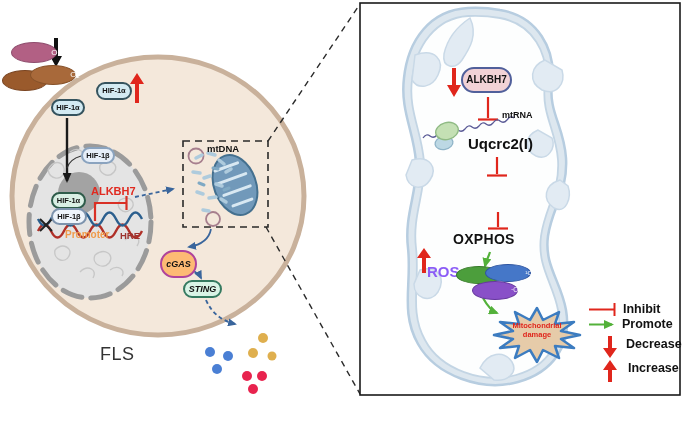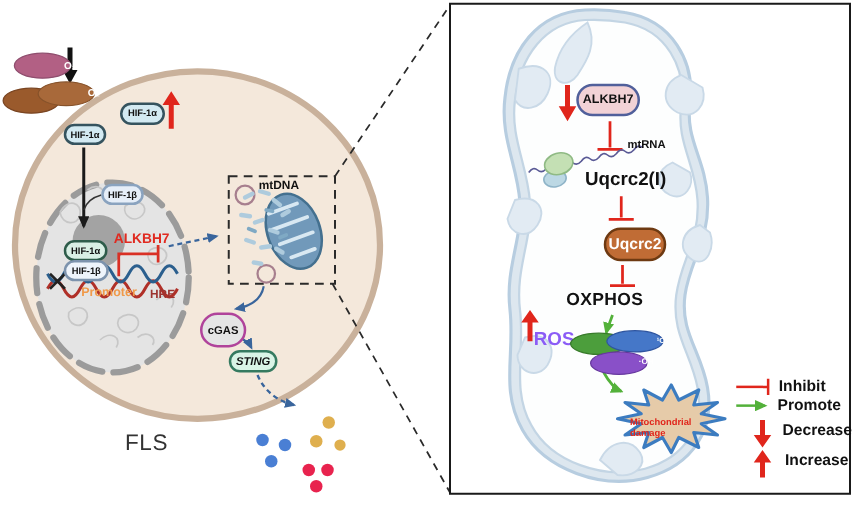--- a/index.html
+++ b/index.html
@@ -4,22 +4,22 @@
 <style>
   html,body{margin:0;padding:0;background:#fff;}
   #stage{position:relative;width:685px;height:421px;background:#fff;overflow:hidden;
          font-family:"Liberation Sans",sans-serif;}
   #stage svg{position:absolute;left:0;top:0;}
   .lbl{position:absolute;color:#111;white-space:nowrap;}
   .pill{position:absolute;display:flex;align-items:center;justify-content:center;
         border-radius:999px;font-weight:bold;color:#111;background:#d3eaf2;
         border:2px solid #35535e;box-sizing:border-box;line-height:1;}
   .bubble{position:absolute;display:flex;align-items:center;justify-content:center;
-          border-radius:50%;font-weight:bold;color:#fff;box-sizing:border-box;line-height:1;padding-left:44px;}
-  .wrap{white-space:normal;margin-top:12px;}
+          border-radius:50%;font-weight:normal;color:#fff;box-sizing:border-box;line-height:1;padding-left:44px;}
+  .wrap{white-space:normal;text-align:center;}
 </style>
 </head>
 <body>
 
 <div id="stage">
 
 <svg width="685" height="421" viewBox="0 0 685 421">
   <defs>
     <marker id="mk" markerUnits="userSpaceOnUse" markerWidth="10" markerHeight="9" refX="8" refY="4.5" orient="auto">
           <path d="M0,0 L10,4.5 L0,9 Z" fill="#1a1a1a"></path>
@@ -192,29 +192,28 @@
 <div class="pill" style="left:81px;top:147px;width:34px;height:17px;font-size:7.5px;background:#e6eef8;border-color:#8aa3bf;">HIF-1β</div>
 <div class="pill" style="left:51px;top:192px;width:35px;height:17px;font-size:7.5px;background:#d9efe4;border-color:#2e5c4a;">HIF-1α</div>
 <div class="pill" style="left:51px;top:208px;width:36px;height:17px;font-size:7.5px;background:#eef4fb;border-color:#7d93ad;">HIF-1β</div>
 
 <div class="lbl" style="left:91px;top:185px;font-size:11px;font-weight:bold;color:#e02a20;">ALKBH7</div>
 <div class="lbl" style="left:48px;top:229px;font-size:10px;font-weight:bold;color:#f09a4a;padding-left:17px;">Promoter</div>
 <div class="lbl" style="left:120px;top:230px;font-size:9.5px;font-weight:bold;color:#9c3430;">HRE</div>
 
 <div class="lbl" style="left:207px;top:143px;font-size:9.5px;font-weight:bold;">mtDNA</div>
 
-<div class="pill" style="left:160px;top:250px;width:37px;height:28px;font-size:9px;background:#e5e5e5;border-color:#b0439b;">cGAS</div>
+<div class="pill" style="left:160px;top:250px;width:37px;height:28px;font-size:9px;background:#fdba74;border-color:#b0439b;font-style:italic;">cGAS</div>
 <div class="pill" style="left:183px;top:280px;width:39px;height:18px;font-size:9px;background:#d9f4e6;border-color:#357a60;font-style:italic;">STING</div>
 
 <div class="lbl" style="left:84px;top:344px;font-size:18px;color:#333;letter-spacing:.5px;margin-left:16px;">FLS</div>
 
 <div class="pill" style="left:461px;top:67px;width:51px;height:26px;font-size:10px;background:#f2d2d6;border-color:#51609b;">ALKBH7</div>
 <div class="lbl" style="left:502px;top:110px;font-size:9px;font-weight:bold;">mtRNA</div>
 <div class="lbl" style="left:468px;top:135px;font-size:15px;font-weight:bold;">Uqcrc2(I)</div>
-<div class="pill" style="left:483px;top:182px;width:50px;height:27px;font-size:12.5px;color:#fff;background:#c06c35;border:2.5px solid #6e3a12;">Uqcrc2</div>
 <div class="lbl" style="left:453px;top:231px;font-size:14px;font-weight:bold;letter-spacing:.3px;">OXPHOS</div>
 <div class="lbl" style="left:427px;top:263px;font-size:15px;font-weight:bold;color:#8b5cf6;">ROS</div>
 
 <div class="bubble" style="left:456px;top:266px;width:18px;height:18px;background:#4c9e3c;border:1.5px solid #387b2a;font-size:6px;">·O₂⁻</div>
 <div class="bubble" style="left:485px;top:264px;width:18px;height:18px;background:#4577c8;border:1.5px solid #2f55a0;font-size:6px;">¹O₂</div>
 <div class="bubble" style="left:472px;top:281px;width:19px;height:19px;background:#8950c8;border:1.5px solid #66389e;font-size:6.5px;">·OH</div>
 
 <div class="lbl wrap" style="left:504px;top:322px;width:66px;font-size:7.5px;font-weight:bold;color:#e0261c;line-height:1.15;">Mitochondrial damage</div>
 
 <div class="lbl" style="left:623px;top:302px;font-size:12.5px;font-weight:bold;">Inhibit</div>

